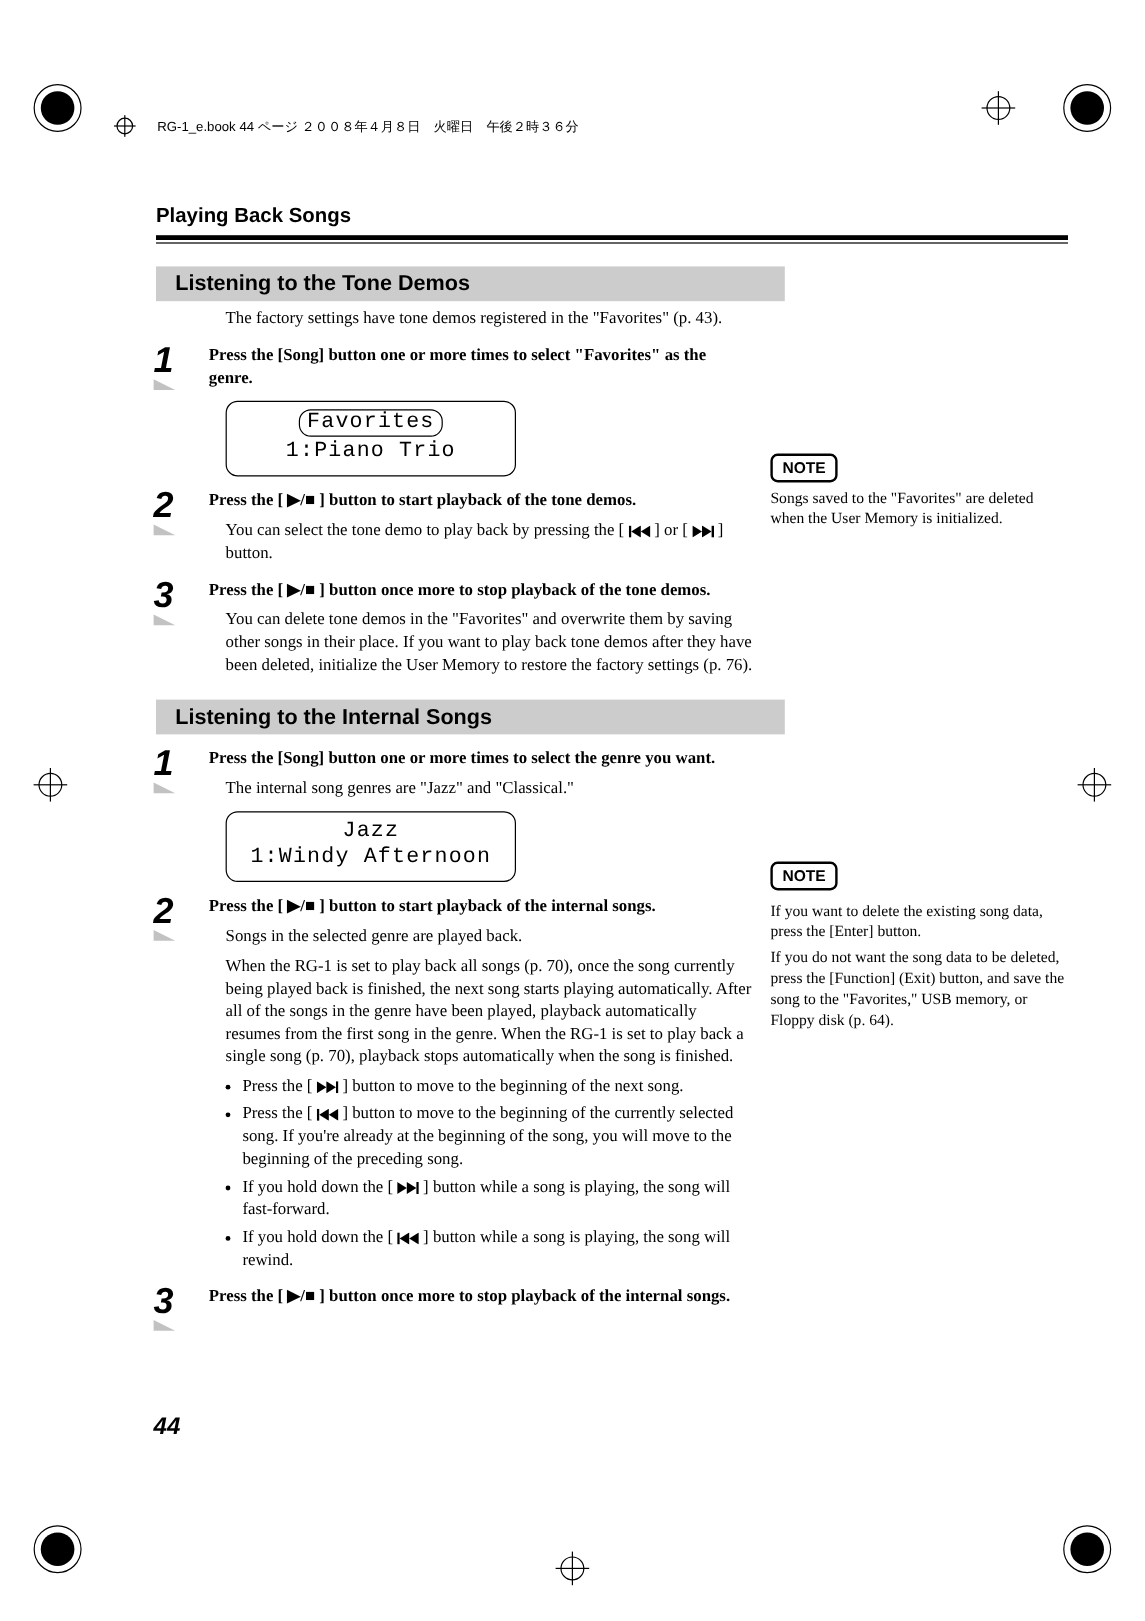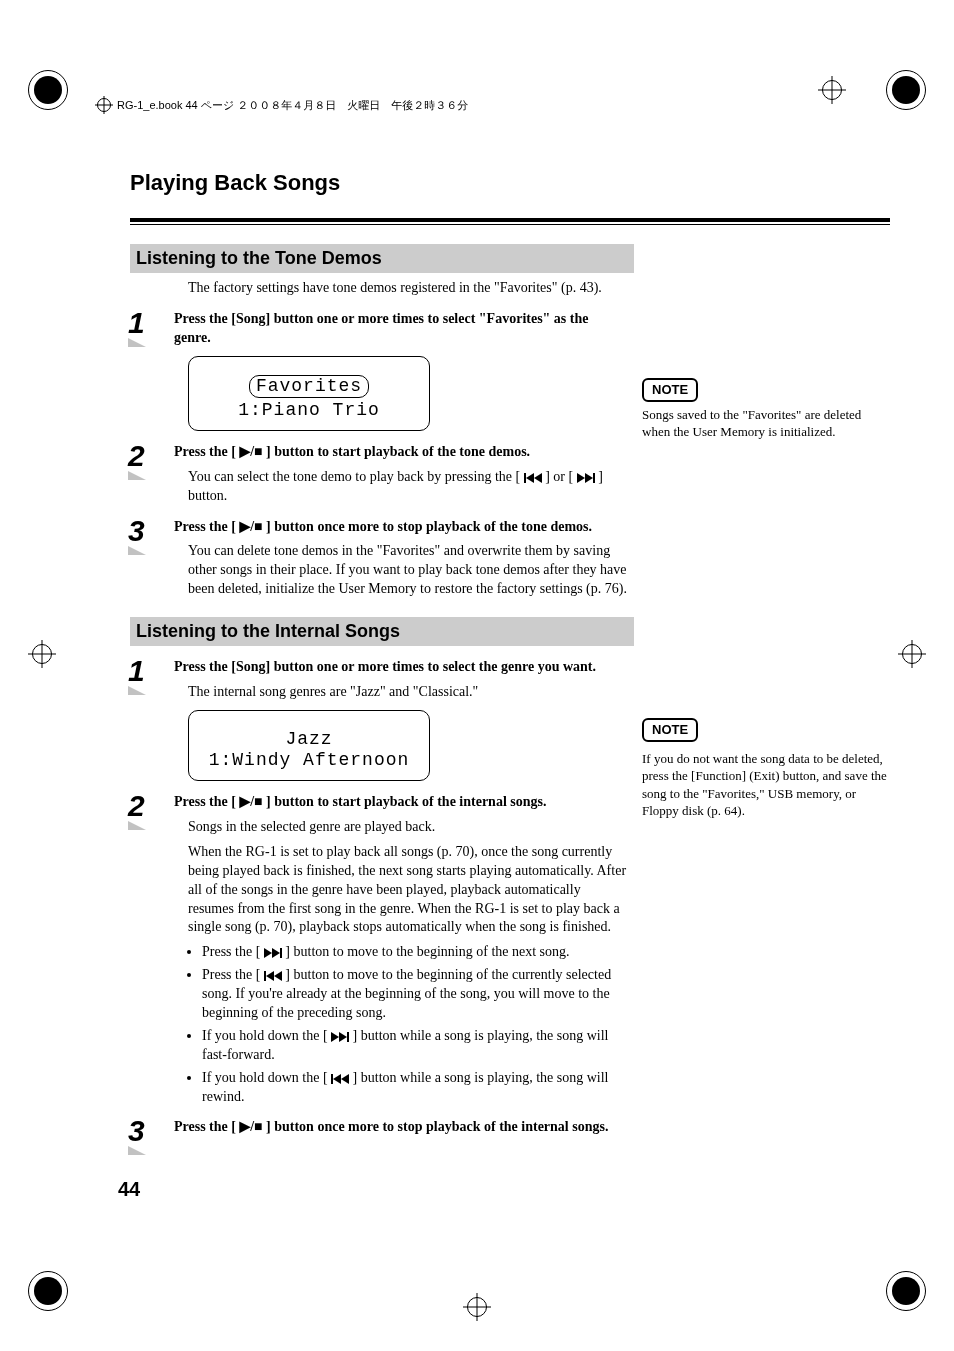--- a/index.html
+++ b/index.html
@@ -44,39 +44,39 @@
   .pm-cross-ring { border:1px solid #000; border-radius:50%; width:14px; height:14px; position:absolute; left:3px; top:3px;}
   
   .header-line {
     position: absolute;
     left: 95px;
     top: 96px;
     font-size: 11px;
     font-family: sans-serif;
     display:flex;
     align-items:center;
-    gap:4px;
+    gap:18px;
   }
   .header-cross { width:18px; height:18px; position:relative; display:inline-block;}
   .header-cross:before,.header-cross:after{content:"";position:absolute;background:#000;}
   .header-cross:before{left:50%;top:0;width:1px;height:100%;transform:translateX(-50%);}
   .header-cross:after{top:50%;left:0;height:1px;width:100%;transform:translateY(-50%);}
   .header-cross .ring{border:1px solid #000;border-radius:50%;width:12px;height:12px;position:absolute;left:2px;top:2px;}
 
   .page {
     position: absolute;
     left: 130px;
     top: 170px;
     width: 760px;
   }
   .chapter-title {
     font-family: Arial, sans-serif;
     font-weight: bold;
-    font-size: 22px;
-    margin-bottom: 22px;
+    font-size: 17px;
+    margin-bottom: 6px;
   }
   .thick-rule-wrap {
     height: 8px;
     position: relative;
     margin: 0;
     width: 760px;
   }
   .thick-rule-wrap:before {
     content:""; position:absolute; left:0; right:0; top:0; height:4px; background:#000;
   }
@@ -92,21 +92,21 @@
     left: 512px;
     width: 250px;
     font-size: 13px;
     line-height: 1.35;
   }
   .section-bar {
     background: #ccc;
     font-family: Arial, sans-serif;
     font-weight: bold;
     font-size: 18px;
-    padding: 4px 6px;
+    padding: 4px 16px;
     margin-top: 18px;
     width: 492px;
   }
   .body-text {
     font-size: 14px;
     line-height: 1.35;
     margin: 6px 0 6px 58px;
   }
   .step-num {
     position: absolute;
@@ -130,21 +130,21 @@
   }
   .step-block {
     position: relative;
     margin-top: 12px;
   }
   .bold { font-weight: bold; margin-left: 44px; }
   .lcd-box {
     border: 1px solid #000;
     border-radius: 10px;
     width: 220px;
-    padding: 18px 10px 8px 10px;
+    padding: 6px 10px 8px 10px;
     margin: 8px 0 8px 58px;
     font-family: "Courier New", monospace;
     font-size: 18px;
     line-height: 1.2;
     text-align: center;
     letter-spacing: 1px;
   }
   .lcd-box .top {
     border: 1px solid #000;
     border-radius: 10px;
@@ -169,25 +169,26 @@
     line-height: 1.35;
   }
   ul.bullets li {
     list-style: disc;
     margin-bottom: 4px;
   }
   .glyph-play { display:inline-block; }
   .glyph-play svg { vertical-align: -2px; }
   .page-num {
     position: absolute;
-    left: 118px;
+    left: 128px;
     bottom: 150px;
     font-family: Arial, sans-serif;
     font-weight: bold;
     font-size: 20px;
+    font-style: italic;
   }
 </style>
 </head>
 <body>
 
 <div class="print-mark" style="left:28px; top:70px;">
   <div class="pm-circle-outer">
       <div class="pm-circle-solid"></div>
     </div>
 </div>
@@ -331,18 +332,19 @@
 
   </div>
 
   <div class="side-col" style="top:208px;">
     <div class="note-box">NOTE</div>
     <div>Songs saved to the "Favorites" are deleted when the User Memory is initialized.</div>
   </div>
 
   <div class="side-col" style="top:548px;">
     <div class="note-box">NOTE</div>
+    <div style="margin-top:4px;">If you want to delete the existing song data, press the [Enter] button.</div>
     <div style="margin-top:4px;">If you do not want the song data to be deleted, press the [Function] (Exit) button, and save the song to the "Favorites," USB memory, or Floppy disk (p. 64).</div>
   </div>
 
 </div>
 
 <div class="page-num">44</div>
 
 </body></html>

